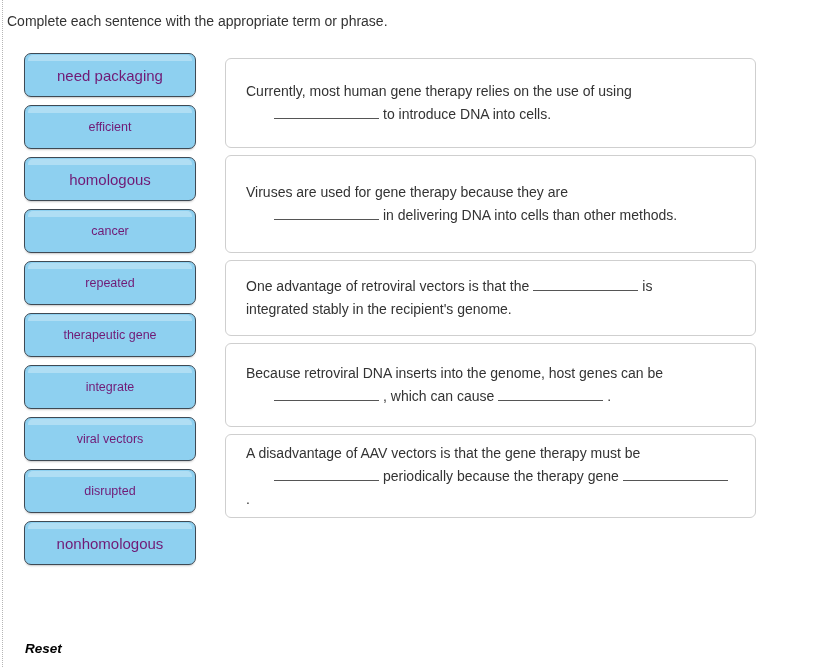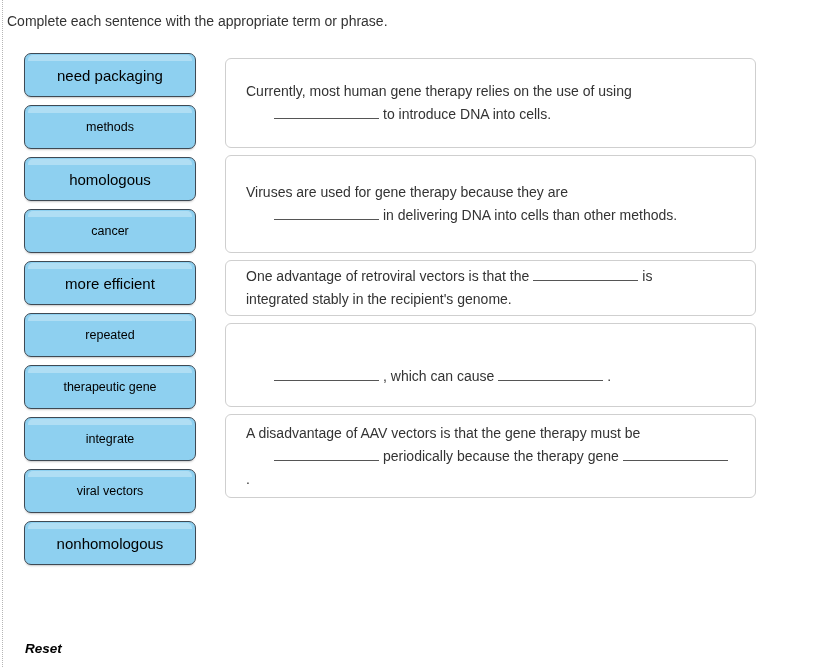--- a/index.html
+++ b/index.html
@@ -43,21 +43,21 @@
   }
   .tile {
     position: relative;
     box-sizing: border-box;
     width: 172px;
     height: 44px;
     margin-bottom: 8px;
     background: #8ed0f0;
     border: 1px solid #3f4a54;
     border-radius: 7px;
-    color: #000000;
+    color: #701a75;
     display: flex;
     align-items: center;
     justify-content: center;
     text-align: center;
     box-shadow: 0 2px 2px -1px rgba(0,0,0,0.22);
     cursor: move;
     user-select: none;
   }
   
   .tile::before {
@@ -97,21 +97,21 @@
     background: #ffffff;
     border: 1px solid #cfcfcf;
     border-radius: 6px;
     margin-bottom: 7px;
     padding: 4px 20px;
     display: flex;
     align-items: center;
   }
   .sentence-box.h90 { height: 90px; }
   .sentence-box.h92 { height: 98px; }
-  .sentence-box.h76 { height: 56px; }
+  .sentence-box.h76 { height: 76px; }
   .sentence-box.h84 { height: 84px; }
 
   .sentence-text {
     font-size: 14px;
     color: #333333;
     line-height: 23px;
   }
   
   .blank {
     display: inline-block;
@@ -129,59 +129,59 @@
 
 <div id="left-rule"></div>
 
 <div id="prompt">Complete each sentence with the appropriate term or phrase.</div>
 
 <div id="word-bank">
     <div class="tile lg">
       <span>need packaging</span>
     </div>
     <div class="tile sm">
-      <span>methods</span>
+      <span>efficient</span>
     </div>
     <div class="tile lg">
       <span>homologous</span>
     </div>
     <div class="tile sm">
       <span>cancer</span>
-    </div>
-    <div class="tile lg">
-      <span>more efficient</span>
     </div>
     <div class="tile sm">
       <span>repeated</span>
     </div>
     <div class="tile sm">
       <span>therapeutic gene</span>
     </div>
     <div class="tile sm">
       <span>integrate</span>
     </div>
     <div class="tile sm">
       <span>viral vectors</span>
+    </div>
+    <div class="tile sm">
+      <span>disrupted</span>
     </div>
     <div class="tile lg">
       <span>nonhomologous</span>
     </div>
   </div>
 
 <div id="reset-link">Reset</div>
 
 <div id="sentences">
     <div class="sentence-box h90">
       <div class="sentence-text"><span>Currently, most human gene therapy relies on the use of using</span><br><span class="blank indent"></span><span>to introduce DNA into cells.</span></div>
     </div>
     <div class="sentence-box h92">
       <div class="sentence-text"><span>Viruses are used for gene therapy because they are</span><br><span class="blank indent"></span><span>in delivering DNA into cells than other methods.</span></div>
     </div>
     <div class="sentence-box h76">
       <div class="sentence-text"><span>One advantage of retroviral vectors is that the</span><span class="blank"></span><span>is</span><br><span>integrated stably in the recipient's genome.</span></div>
     </div>
     <div class="sentence-box h84">
-      <div class="sentence-text"><br><span class="blank indent"></span><span>, which can cause</span><span class="blank"></span><span>.</span></div>
+      <div class="sentence-text"><span>Because retroviral DNA inserts into the genome, host genes can be</span><br><span class="blank indent"></span><span>, which can cause</span><span class="blank"></span><span>.</span></div>
     </div>
     <div class="sentence-box h84">
       <div class="sentence-text"><span>A disadvantage of AAV vectors is that the gene therapy must be</span><br><span class="blank indent"></span><span>periodically because the therapy gene</span><span class="blank"></span><span>.</span></div>
     </div>
   </div>
 
 </body></html>

